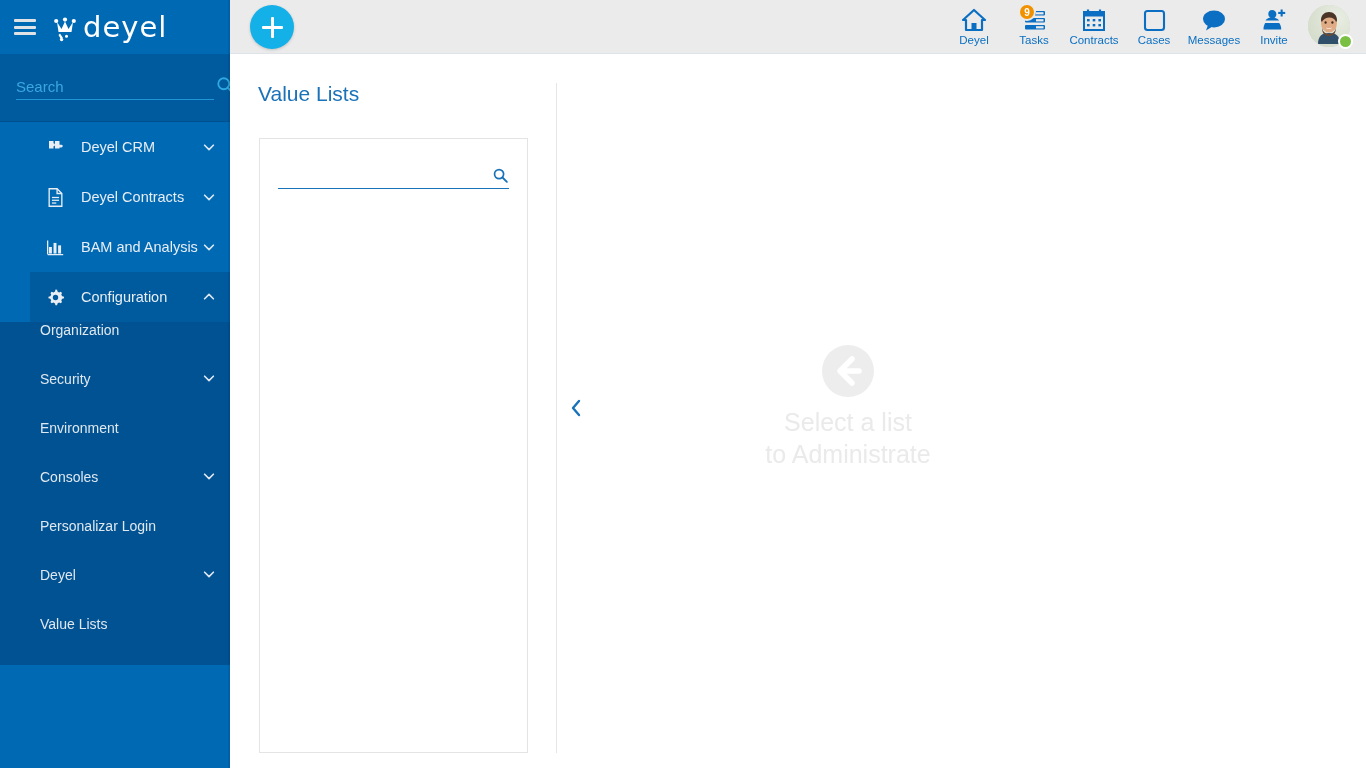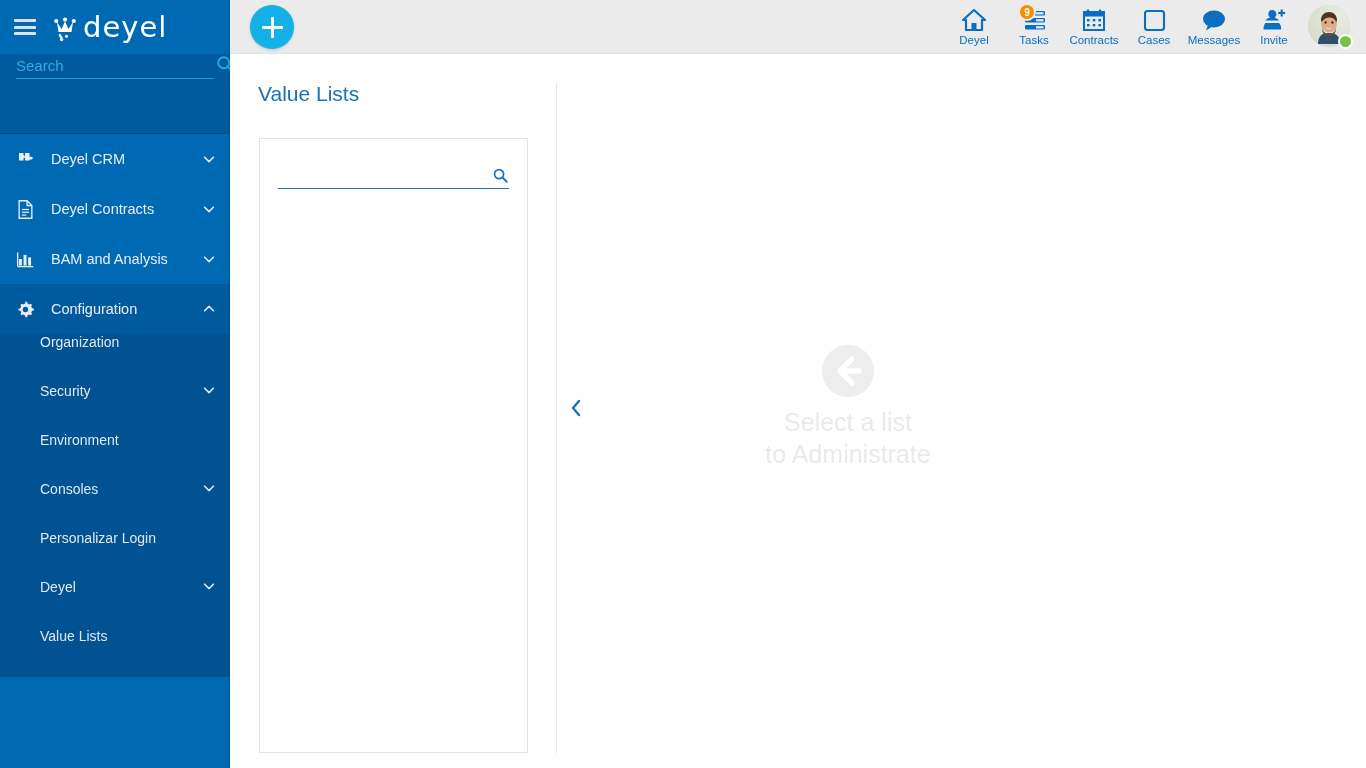--- a/index.html
+++ b/index.html
@@ -36,44 +36,44 @@
   }
   .logo-mark { width: 26px; height: 26px; display:block; }
   .logo-text {
     font-family: "DejaVu Sans", sans-serif;
     font-size: 29px; color: #ffffff;
     letter-spacing: 1px; font-weight: 400;
     line-height: 1;
   }
 
   .search-zone {
-    height: 80px;
+    height: 68px;
     background: #005a9e;
-    display: flex; align-items: flex-start;
+    display: flex; align-items: center;
     border-bottom: 1px solid #00508d;
   }
   .search-box {
     margin: 0 16px; width: 198px;
     display: flex; align-items: flex-end;
     border-bottom: 1px solid #2196d6;
     padding-bottom: 4px;
   }
   .search-input {
     flex: 1; background: transparent; border: none; outline: none;
     color: #3aa8e0; font-size: 15px;
     font-family: "Liberation Sans", sans-serif;
   }
   .search-input::placeholder { color: #3aa8e0; opacity: 1; }
   .search-icon-side { width: 20px; height: 20px; flex-shrink: 0; }
 
   .nav-area { background: #0069b4; }
   .nav-item {
     height: 50px; display: flex; align-items: center;
     padding: 0 14px 0 14px; cursor: pointer;
-    color: #e8eef3; font-size: 14.5px;
+    color: #e8eef3; font-size: 14.5px; margin-left: 30px;
   }
   .nav-item .nv-icon {
     width: 22px; height: 20px; flex-shrink: 0;
     display: flex; align-items: center; justify-content: center;
   }
   .nav-item .nv-label { margin-left: 15px; flex: 1; }
   .nav-item .nv-chev { width: 14px; height: 14px; flex-shrink: 0; opacity: .95; }
   .nav-item.expanded { background: #005a9e; }
 
   .submenu { background: #005293; }

